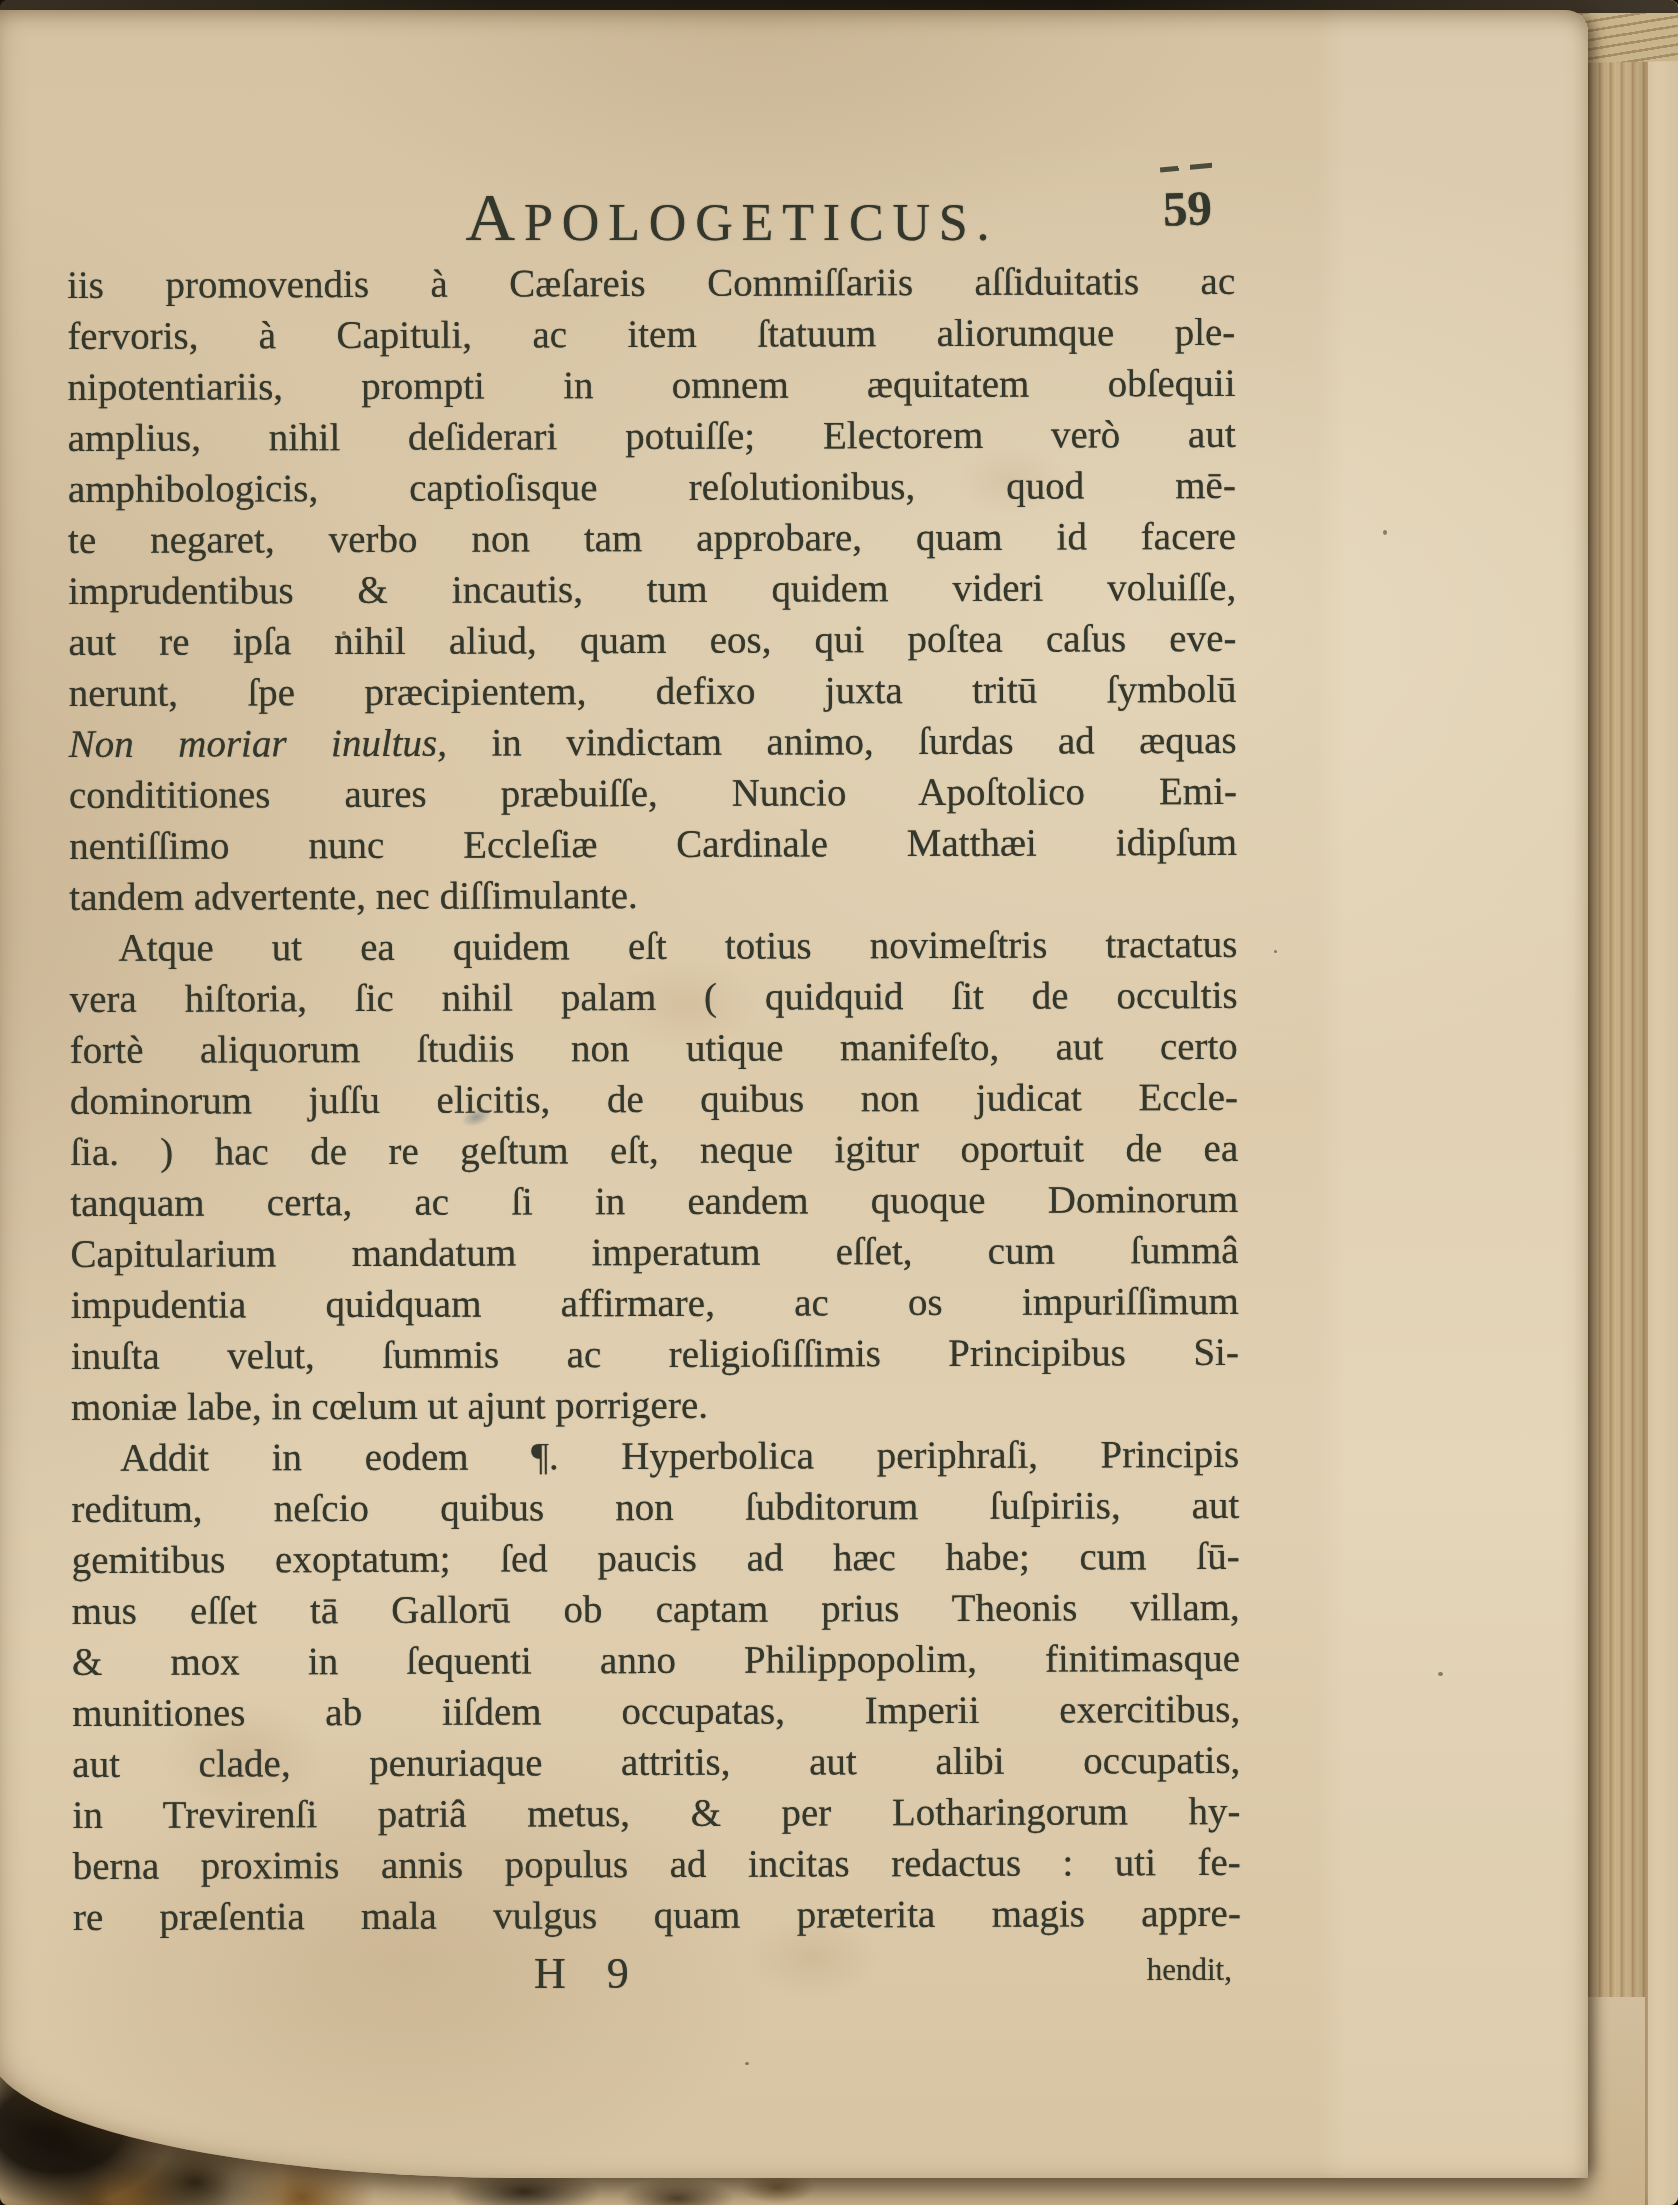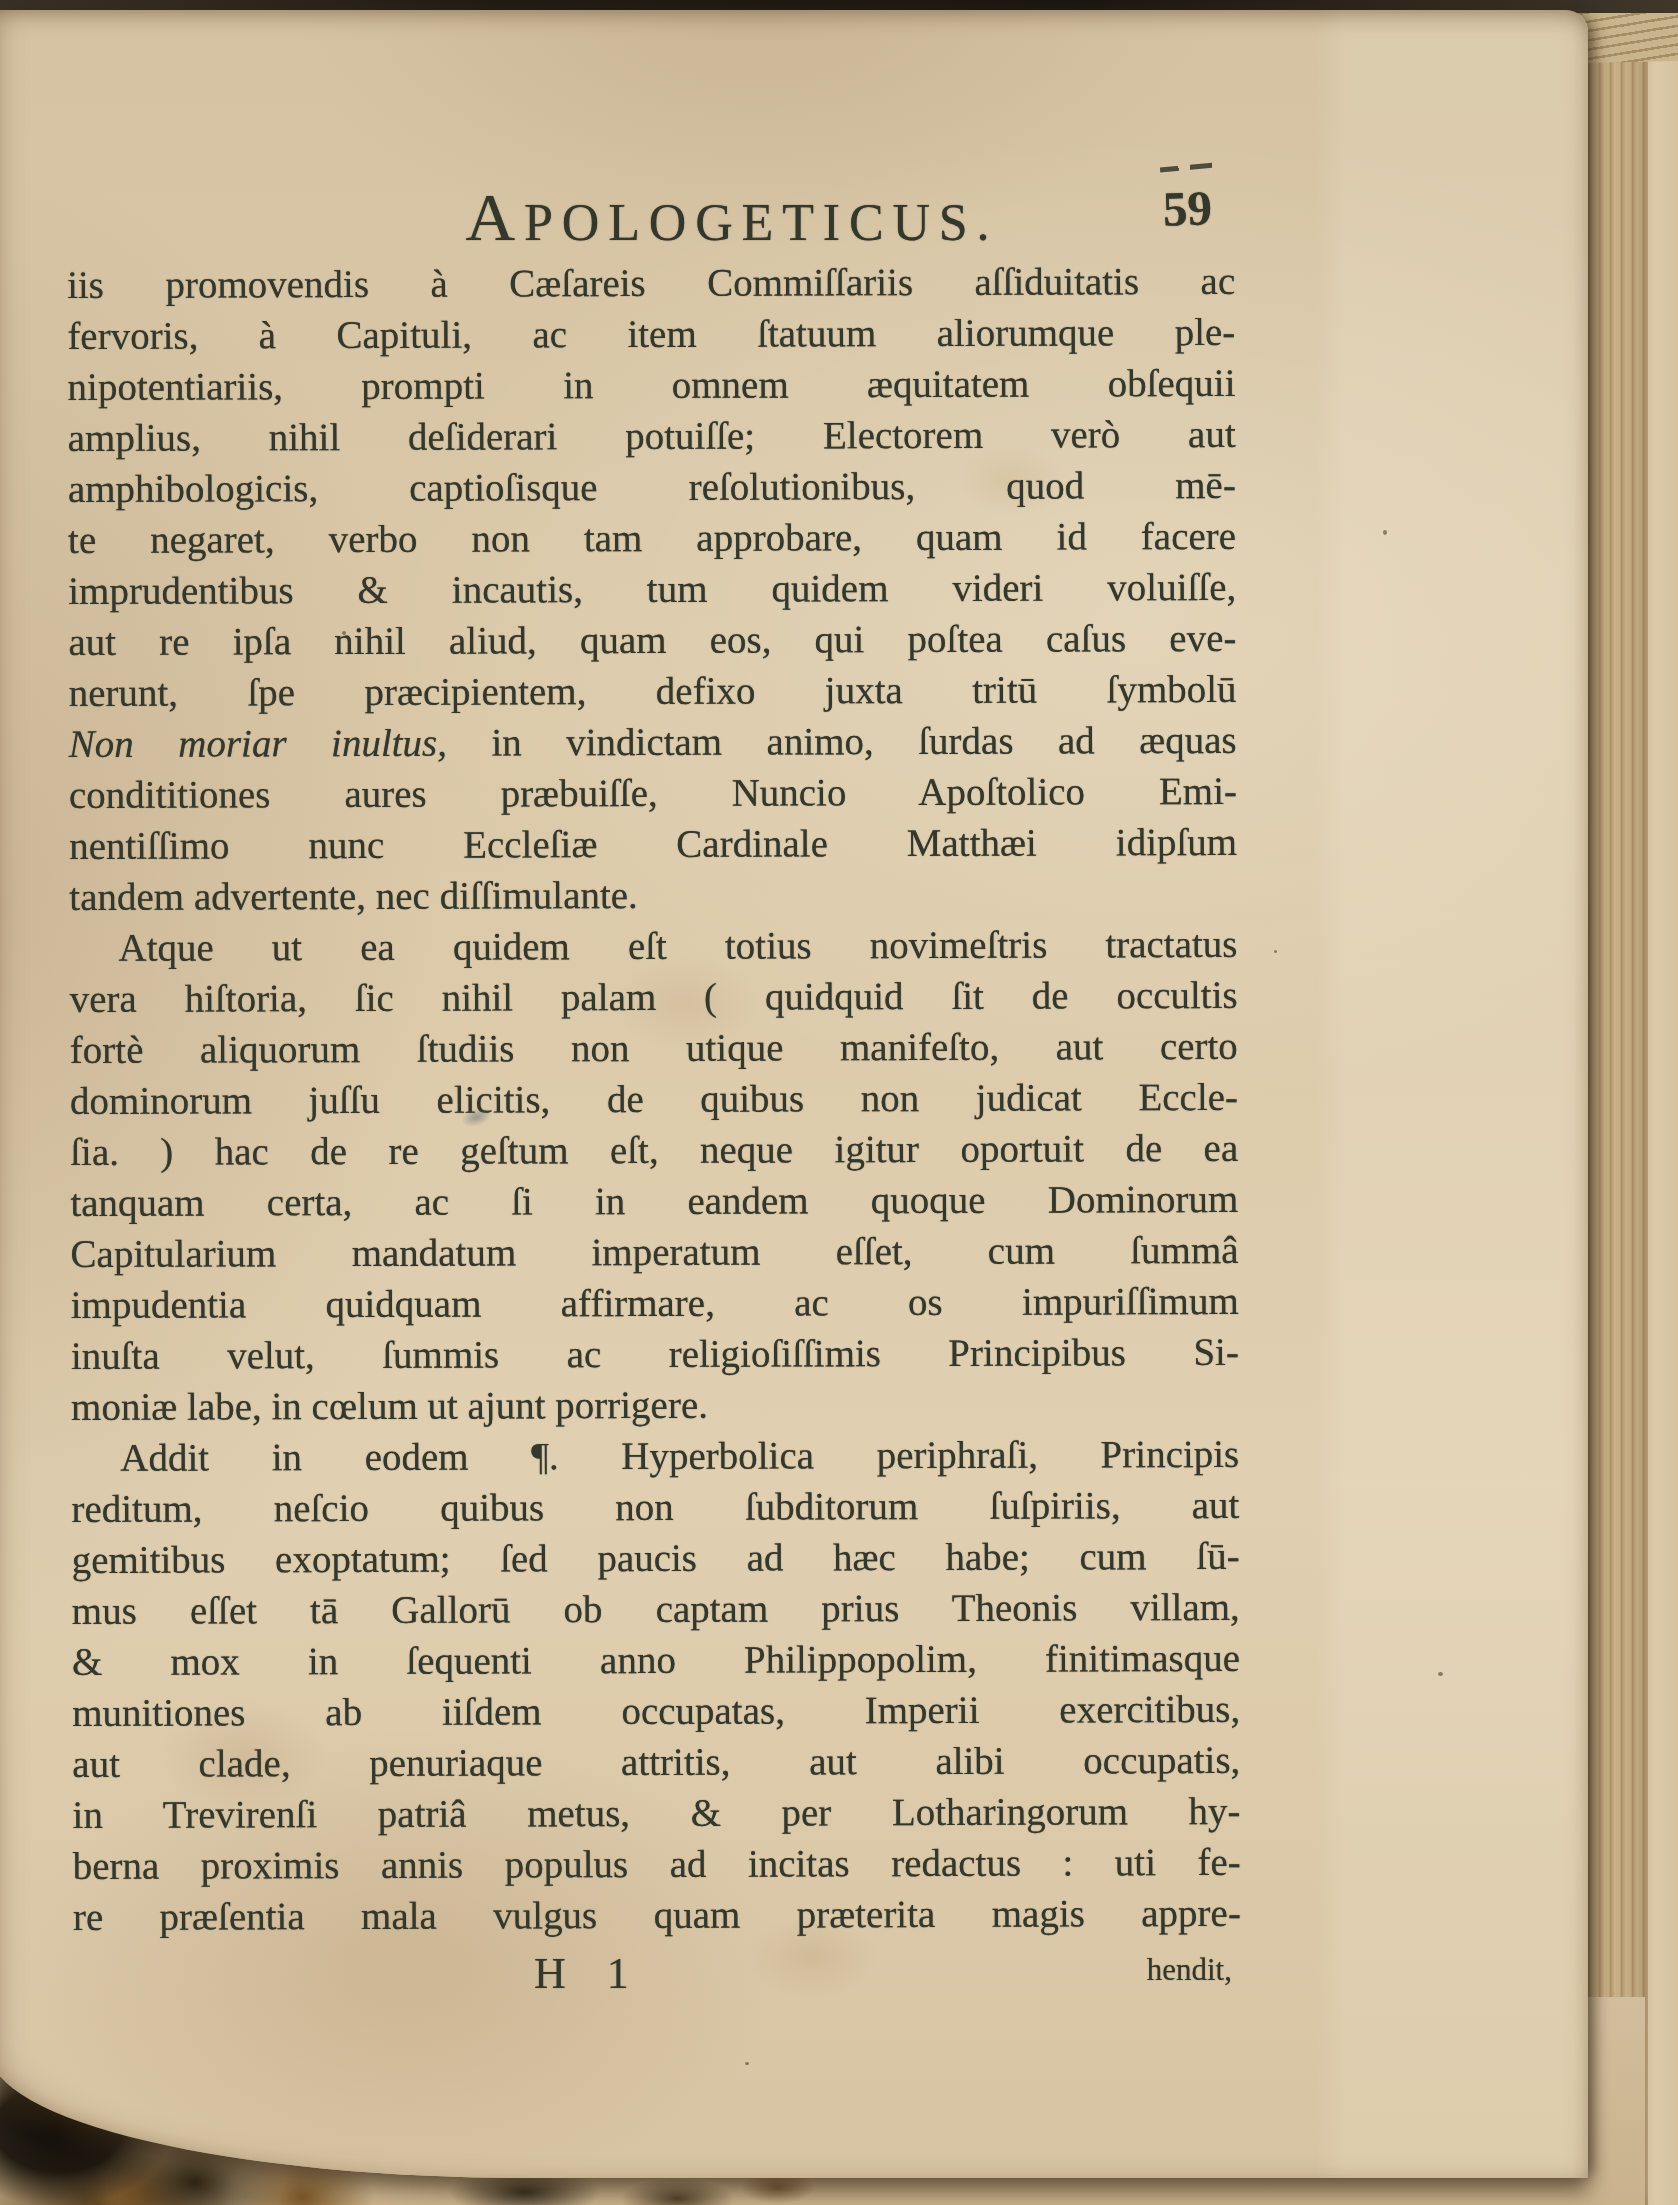--- a/index.html
+++ b/index.html
@@ -1,19 +1,20 @@
 <!DOCTYPE html>
 <html style="--ink: #34372b; --paper: #dbc9a9; --page_edge: #c6ae85; --binding_dark: #1b150e;font-size:13.4px"><head>
 <meta charset="utf-8">
 <style>
   html,body { margin:0; padding:0; background:#171209; }
   #canvas {
     position:relative; width:1678px; height:2205px; overflow:hidden;
     background:#2a2318;
     font-family:"Liberation Serif", serif;
+    border-radius:8px;
   }
 
   
   .right-under-page {
     position:absolute; right:0; top:0; width:47px; height:100%;
     background:linear-gradient(90deg,#c9b38c,#dccaa9 55%,#d5c19e);
   }
   .fore-edge-band {
     position:absolute; left:1583px; top:6.7px; width:65px; height:2199px;
     background:repeating-linear-gradient(90deg,
@@ -168,21 +169,21 @@
         <div class="line">gemitibus exoptatum; ſed paucis ad hæc habe; cum ſū-</div>
         <div class="line">mus eſſet tā Gallorū ob captam prius Theonis villam,</div>
         <div class="line">&amp; mox in ſequenti anno Philippopolim, finitimasque</div>
         <div class="line">munitiones ab iiſdem occupatas, Imperii exercitibus,</div>
         <div class="line">aut clade, penuriaque attritis, aut alibi occupatis,</div>
         <div class="line">in Trevirenſi patriâ metus, &amp; per Lotharingorum hy-</div>
         <div class="line">berna proximis annis populus ad incitas redactus : uti fe-</div>
         <div class="line">re præſentia mala vulgus quam præterita magis appre-</div>
       </div>
 
-    <div class="signature-mark">H 1</div>
+    <div class="signature-mark">H 9</div>
     <div class="catchword">hendit,</div>
 
     <div class="ink-smudge"></div>
     <div class="speck" style="left:352px;top:621px;width:4.2px;height:4.2px"></div>
     <div class="speck" style="left:1284px;top:940px;width:3.4px;height:3.4px"></div>
     <div class="speck" style="left:1393px;top:520px;width:4.2px;height:5px"></div>
     <div class="speck" style="left:218px;top:1393px;width:3.4px;height:3.4px"></div>
     <div class="speck" style="left:1448px;top:1662px;width:5px;height:4.2px"></div>
     <div class="speck" style="left:755px;top:2052px;width:4.2px;height:3.4px"></div>
   </div>

